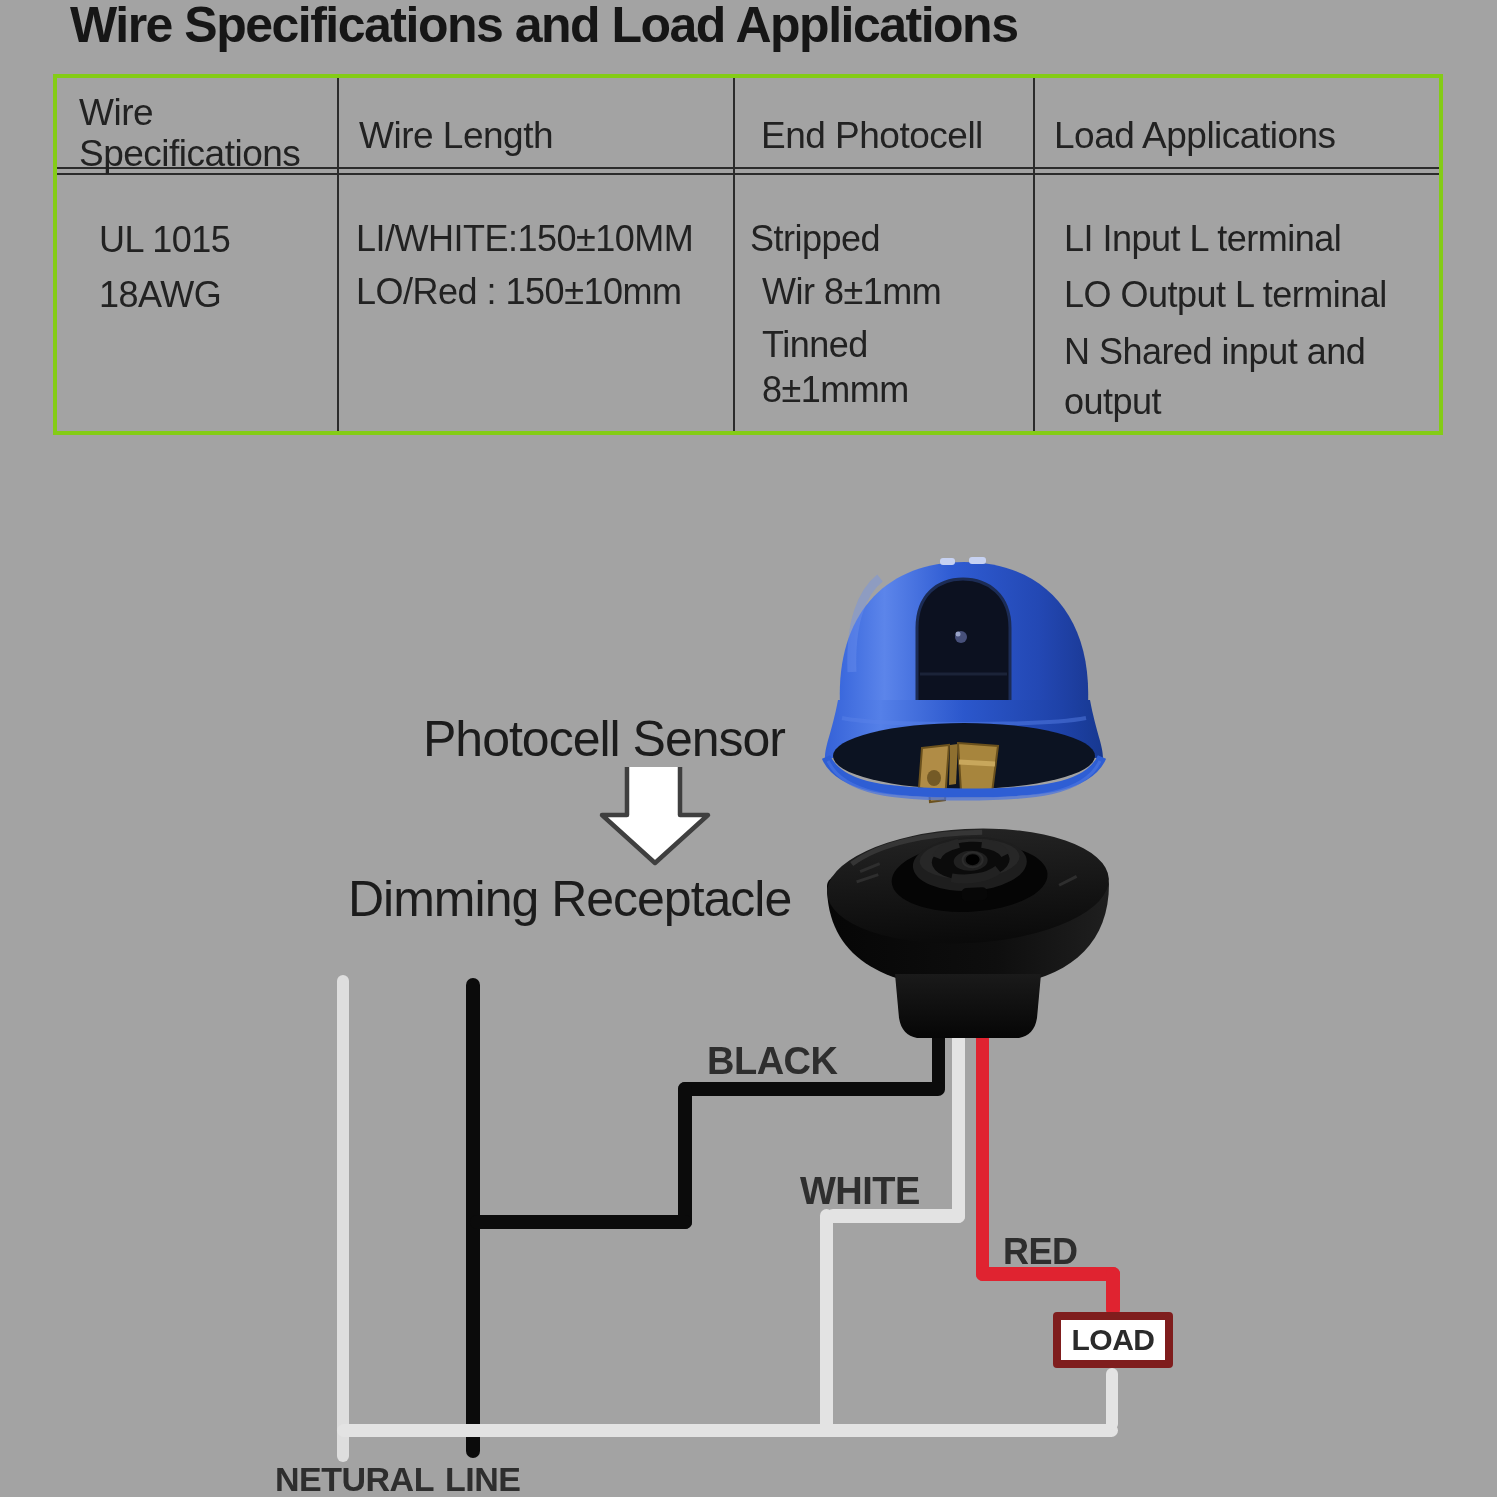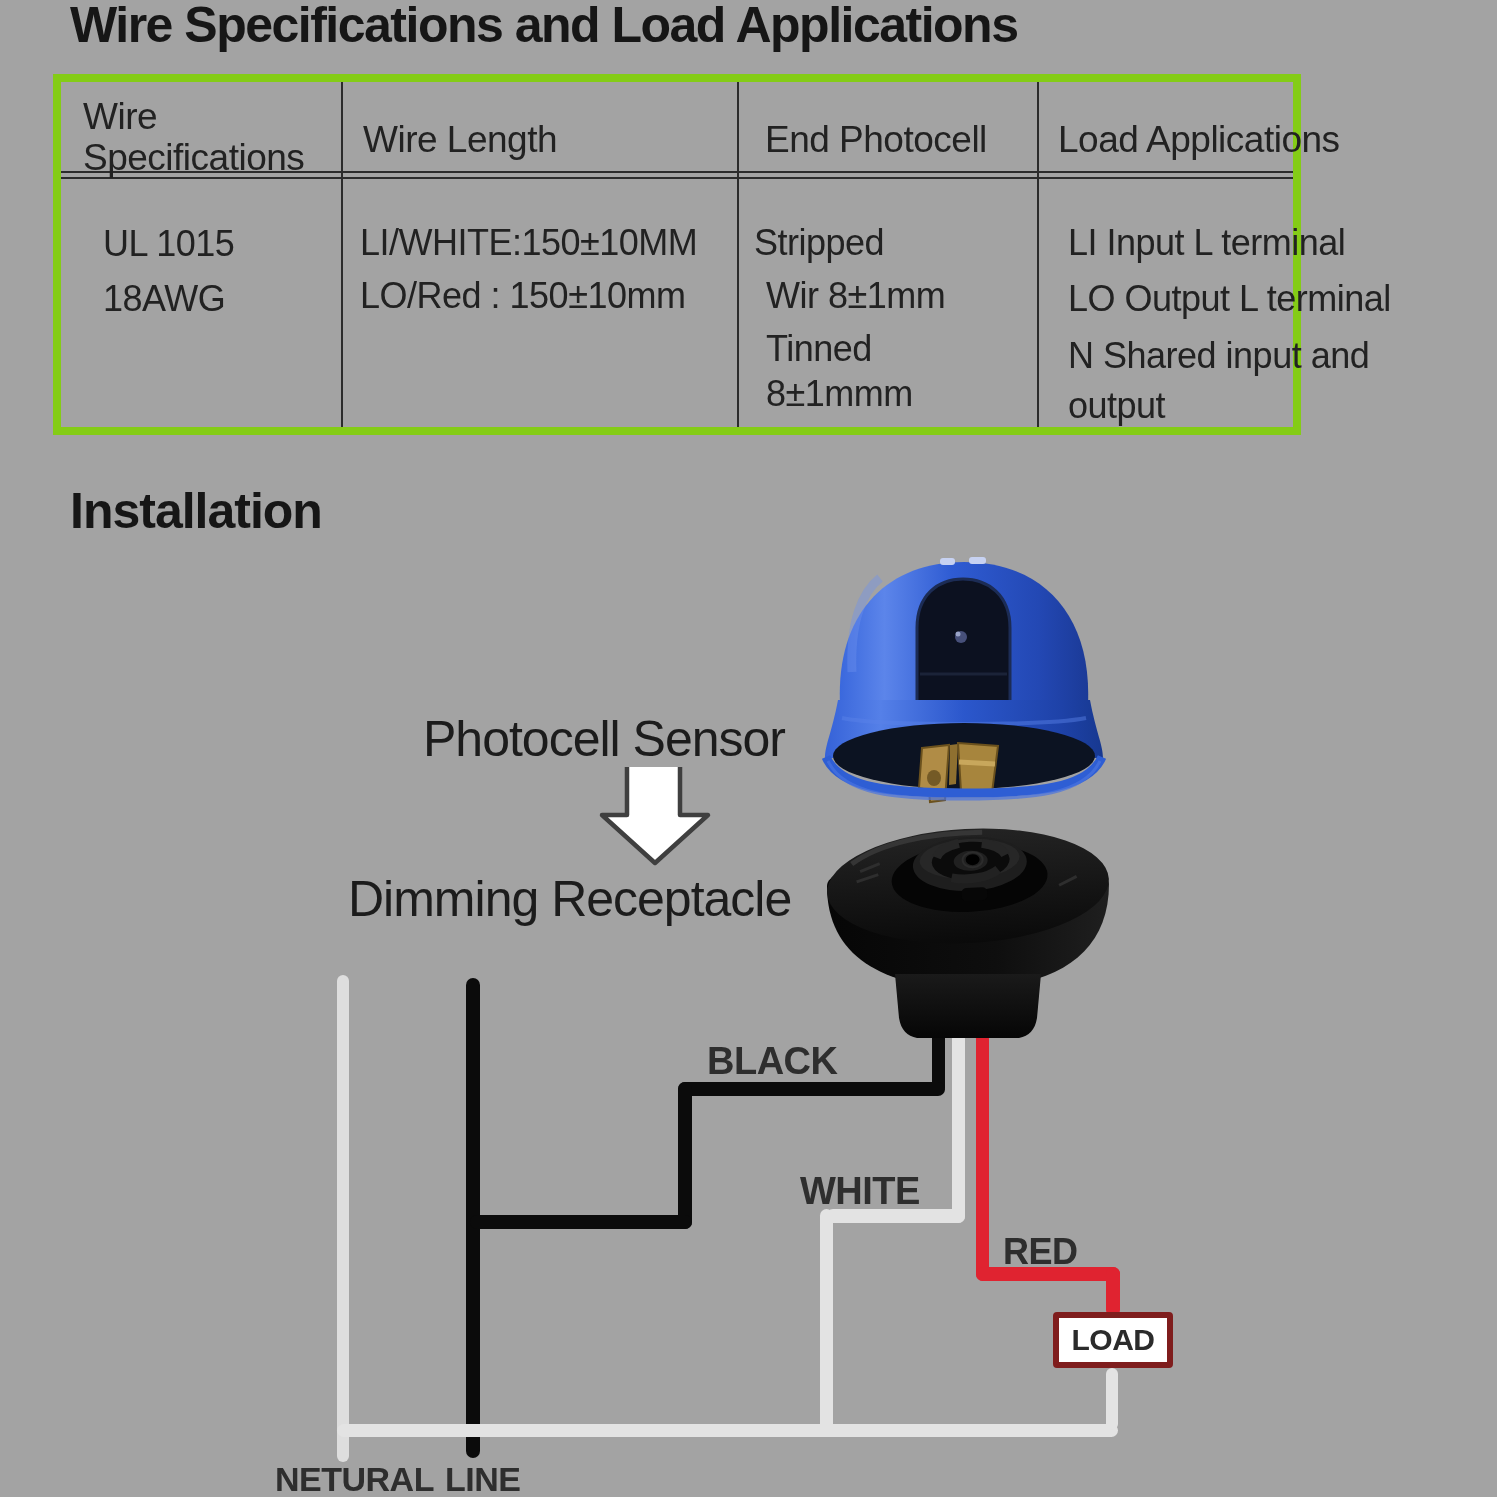--- a/index.html
+++ b/index.html
@@ -2,36 +2,36 @@
 <html><head>
 <meta charset="utf-8">
 <style>
   html,body{margin:0;padding:0;background:#fff;}
   #canvas{position:relative;width:1497px;height:1497px;background:#a3a3a3;overflow:hidden;
           font-family:"Liberation Sans", sans-serif;color:#1c1c1c;}
   .abs{position:absolute;}
   .doc-title{left:70px;top:-4px;font-size:50px;font-weight:bold;letter-spacing:-1.5px;white-space:nowrap;color:#161616;}
   .sec-title{left:70px;top:482px;font-size:50px;font-weight:bold;letter-spacing:-1px;white-space:nowrap;color:#161616;}
   
-  .tbl{left:53px;top:74px;width:1248px;height:361px;border:8px solid #84cc16;box-sizing:border-box;}
+  .tbl{left:53px;top:74px;width:1390px;height:361px;border:4px solid #84cc16;box-sizing:border-box;}
   .vdiv{position:absolute;top:0;width:2px;height:100%;background:#2b2b2b;}
   .hrule{position:absolute;left:0;width:100%;height:2px;background:#2b2b2b;}
   .hcell{position:absolute;font-size:37px;letter-spacing:-0.5px;color:#222;}
   .tline{position:absolute;white-space:nowrap;font-size:36px;letter-spacing:-0.5px;color:#222;}
   .wrapcell{white-space:normal;line-height:50px;}
   
   .biglabel{font-size:50px;letter-spacing:-1px;white-space:nowrap;color:#1c1c1c;}
   .wlabel{font-weight:bold;font-size:36px;letter-spacing:-0.5px;white-space:nowrap;color:#2e2e2e;}
   
   .wire{position:absolute;border-radius:7px;}
   .wire.blk{background:#0b0b0b;z-index:2;}
   .wire.gry{background:#e3e3e3;z-index:3;}
   .wire.ntr{background:#dedede;z-index:1;}
   .wire.red{background:#e02330;z-index:4;}
-  .loadbox{left:1053px;top:1312px;width:120px;height:56px;border:6px solid #7f1d1d;border-radius:4px;
+  .loadbox{left:1053px;top:1312px;width:120px;height:56px;border:8px solid #7f1d1d;border-radius:4px;
            background:#fff;box-sizing:border-box;display:flex;align-items:center;justify-content:center;
            font-weight:bold;font-size:30px;letter-spacing:-0.5px;color:#2b2b2b;z-index:5;}
   .device{z-index:6;}
 </style>
 </head>
 <body>
 
 <div id="canvas">
 
   <div class="abs doc-title">Wire Specifications and Load Applications</div>
@@ -57,21 +57,20 @@
     <div class="tline" style="left:693px;top:140px;">Stripped</div>
     <div class="tline" style="left:705px;top:193px;">Wir 8±1mm</div>
     <div class="tline" style="left:705px;top:246px;">Tinned</div>
     <div class="tline" style="left:705px;top:291px;">8±1mmm</div>
 
     <div class="tline" style="left:1007px;top:140px;">LI Input L terminal</div>
     <div class="tline" style="left:1007px;top:196px;">LO Output L terminal</div>
     <div class="tline wrapcell" style="left:1007px;top:249px;width:372px;">N  Shared input and output</div>
   </div>
 
-  <div class="abs sec-title">Installation</div>
 
   <div class="abs biglabel" style="left:423px;top:710px;">Photocell Sensor</div>
   <div class="abs biglabel" style="left:348px;top:870px;">Dimming Receptacle</div>
 
   <svg class="abs" style="left:595px;top:757px;z-index:2;" width="120" height="112" viewBox="0 0 120 112">
     <path d="M32,10 V58 H7 L60,106 L113,58 H85 V10" fill="#ffffff" stroke="#3f3f3f" stroke-width="4.5" stroke-linejoin="round"></path>
   </svg>
 
   <div class="wire ntr" style="left:337px;top:975px;width:12px;height:487px;"></div>
 

